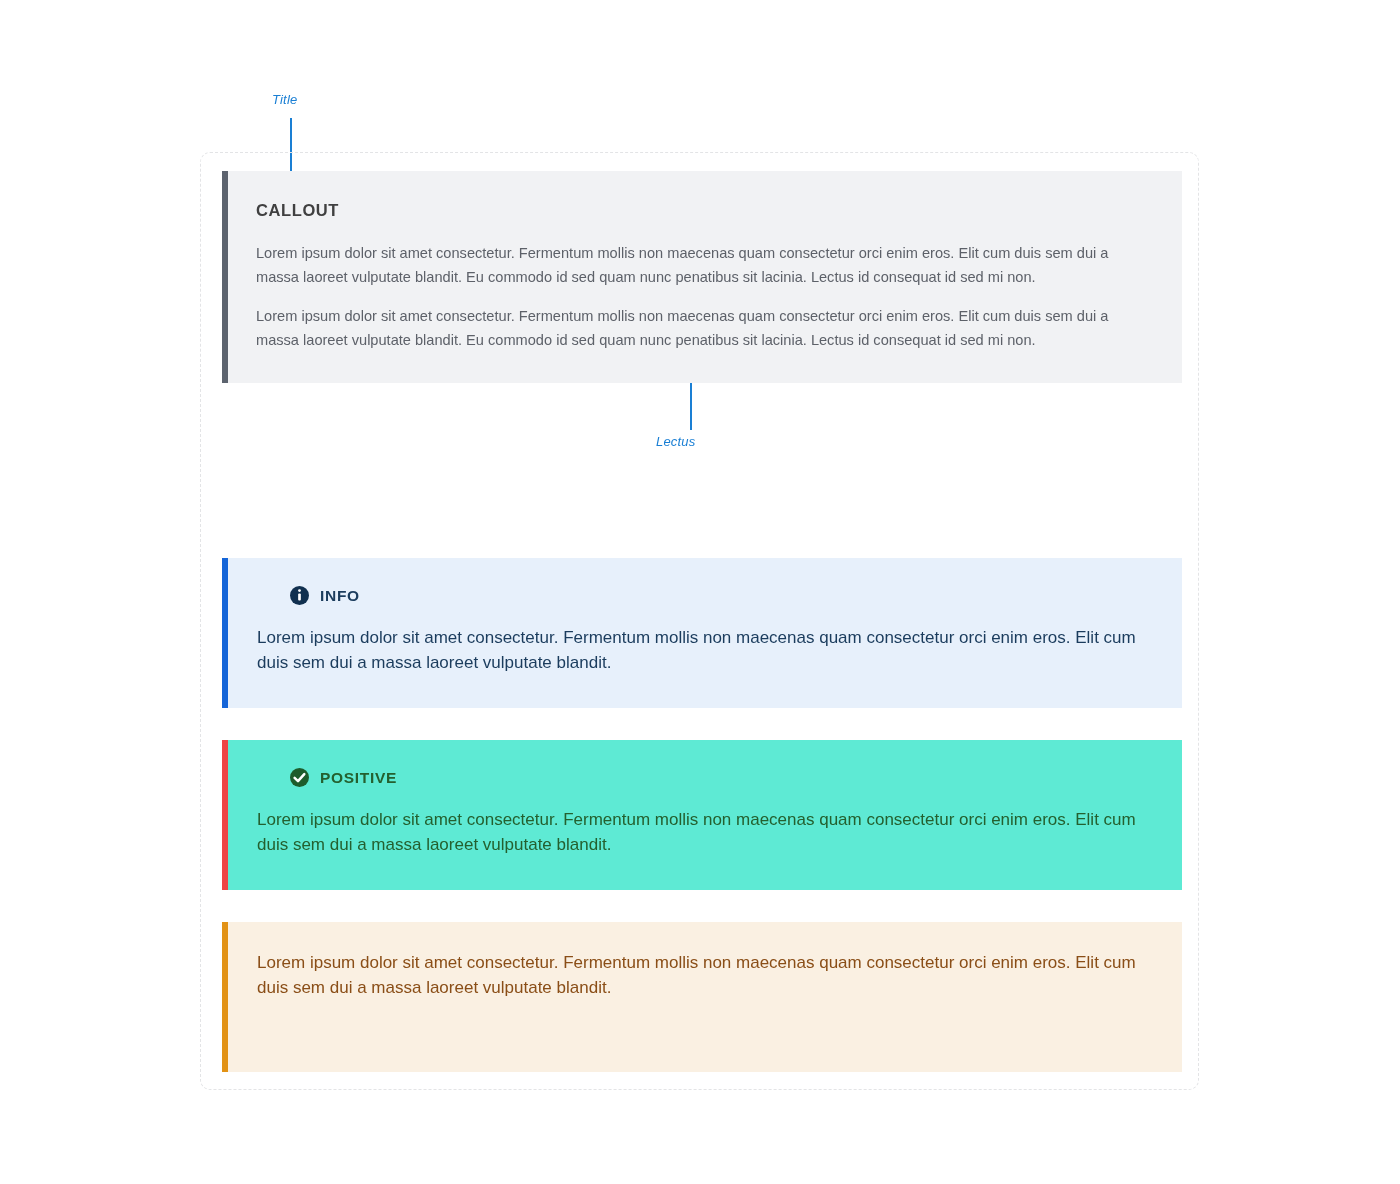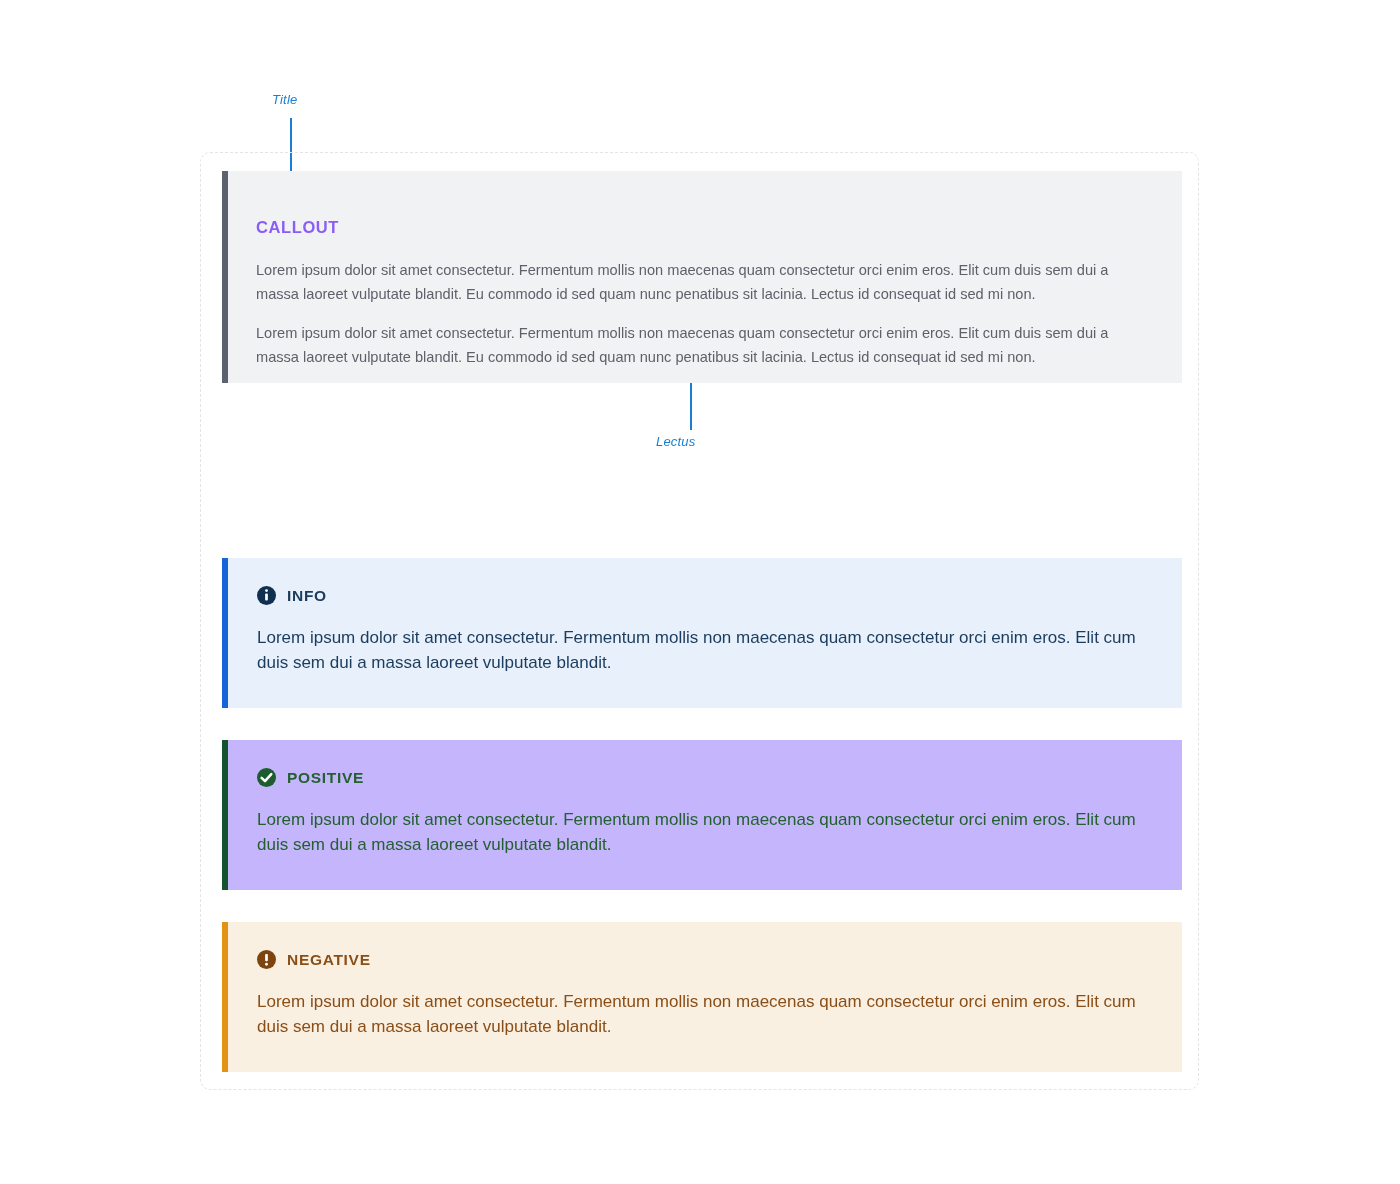--- a/index.html
+++ b/index.html
@@ -69,23 +69,23 @@
     top: 18px;
     width: 960px;
     height: 212px;
     background: #f1f2f4;
     border-left: 6px solid #5c636e;
     padding: 30px 32px 26px 28px;
   }
   #callout-plain .callout-title {
     font-size: 16.5px;
     font-weight: bold;
-    color: #8b5cf6;
+    color: #404040;
     letter-spacing: 0.6px;
-    margin: 17px 0 22px 0;
+    margin: 0 0 22px 0;
   }
   #callout-plain .callout-para {
     font-size: 14.6px;
     line-height: 1.62;
     color: #5d6169;
     margin: 0 0 16px 0;
     max-width: 890px;
   }
   #callout-plain .callout-para:last-child { margin-bottom: 0; }
 
@@ -98,20 +98,21 @@
   }
   #callout-info     { top: 405px; }
   #callout-positive { top: 587px; }
   #callout-negative { top: 769px; }
 
   .callout-status .callout-head {
     display: flex;
     align-items: center;
     gap: 11px;
     margin-bottom: 20px;
+    margin-left: 33px;
   }
   .callout-status .callout-title {
     font-size: 15.5px;
     font-weight: bold;
     letter-spacing: 0.7px;
     line-height: 1;
   }
   .status-icon {
     width: 19px;
     height: 19px;
@@ -133,22 +134,22 @@
   #callout-info {
     background: #e7f0fb;
     border-left: 6px solid #1565d8;
   }
   #callout-info .status-icon { background: #11304f; }
   #callout-info .callout-title,
   #callout-info .callout-para { color: #1b3c5d; }
 
   
   #callout-positive {
-    background: #c4b5fd;
-    border-left: 6px solid #14532d;
+    background: #5eead4;
+    border-left: 6px solid #ef4444;
   }
   #callout-positive .status-icon { background: #1d5c2c; }
   #callout-positive .callout-title,
   #callout-positive .callout-para { color: #24602f; }
 
   
   #callout-negative {
     background: #faf0e2;
     border-left: 6px solid #e29215;
   }
@@ -195,25 +196,16 @@
         <svg width="19" height="19" viewBox="0 0 19 19" aria-hidden="true">
           <path d="M4.6 9.9 L8.0 13.1 L14.3 6.1" fill="none" stroke="#ffffff" stroke-width="2.5" stroke-linecap="round" stroke-linejoin="round"></path>
         </svg>
       </span>
       <span class="callout-title">POSITIVE</span>
     </div>
     <p class="callout-para">Lorem ipsum dolor sit amet consectetur. Fermentum mollis non maecenas quam consectetur orci enim eros. Elit cum duis sem dui a massa laoreet vulputate blandit.</p>
   </div>
 
   <div class="callout callout-status" id="callout-negative">
-    <div class="callout-head">
-      <span class="status-icon">
-        <svg width="19" height="19" viewBox="0 0 19 19" aria-hidden="true">
-          <rect x="8.15" y="3.9" width="2.7" height="7.4" rx="1.0" fill="#ffffff"></rect>
-          <circle cx="9.5" cy="14.2" r="1.45" fill="#ffffff"></circle>
-        </svg>
-      </span>
-      <span class="callout-title">NEGATIVE</span>
-    </div>
     <p class="callout-para">Lorem ipsum dolor sit amet consectetur. Fermentum mollis non maecenas quam consectetur orci enim eros. Elit cum duis sem dui a massa laoreet vulputate blandit.</p>
   </div>
 
 </div>
 
 </body></html>

